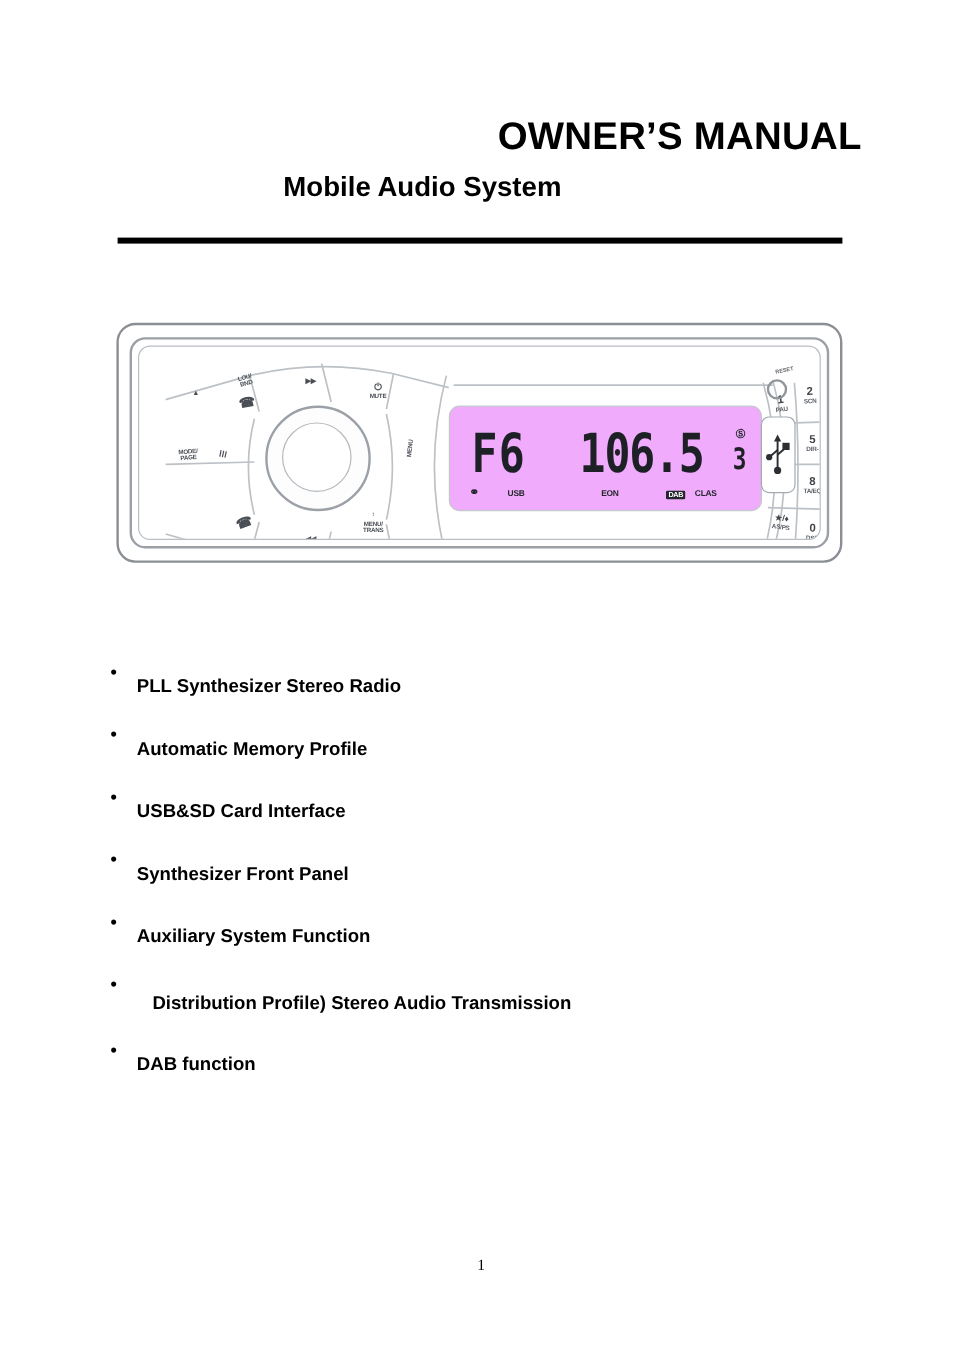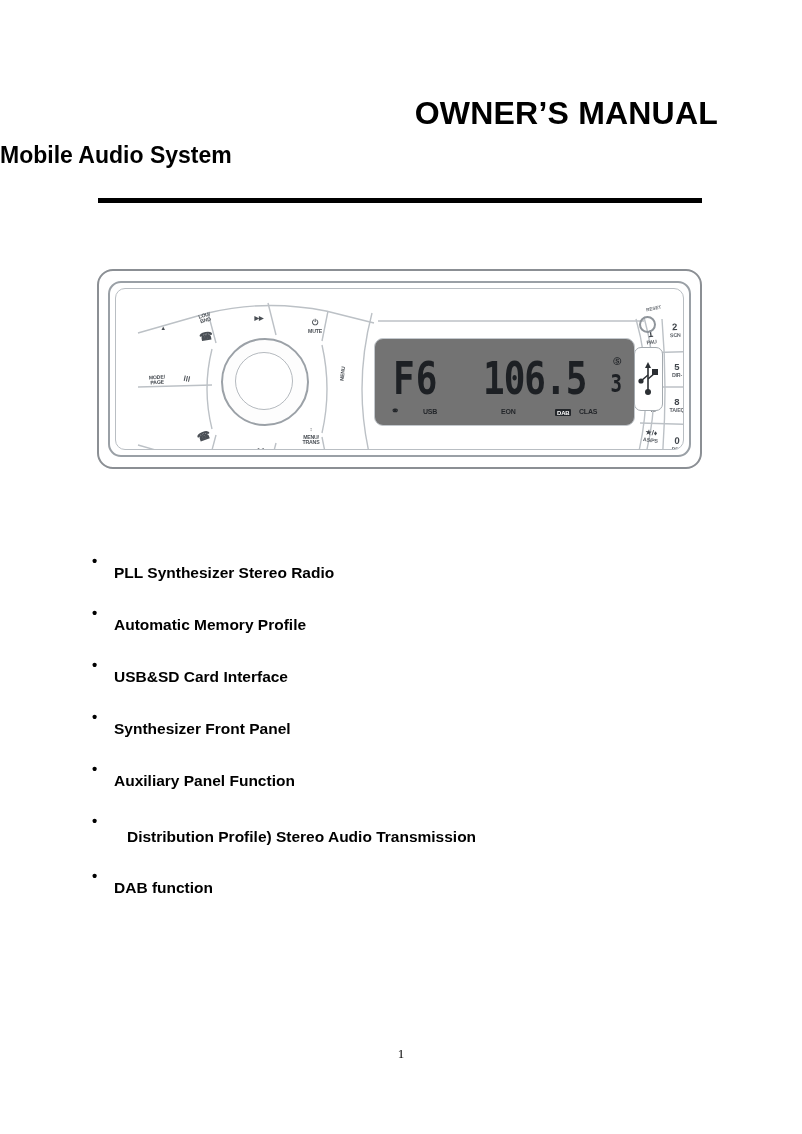--- a/index.html
+++ b/index.html
@@ -27,21 +27,21 @@
   }
   .title-main {
     text-align: right;
     padding-right: 84px;
     font-size: 32px;
     font-weight: bold;
     letter-spacing: 0.2px;
     line-height: 1.08;
   }
   .title-sub {
-    text-align: left;
+    text-align: center;
     padding-right: 98px;
     font-size: 23px;
     font-weight: bold;
     margin-top: 12px;
     line-height: 1.1;
   }
   .rule {
     position: absolute;
     left: 98px;
     top: 198px;
@@ -146,21 +146,21 @@
     background: #ffffff;
   }
 
   
   .lcd {
     position: absolute;
     left: 258px; top: 49px;
     width: 259px; height: 86px;
     border: 1.5px solid #c3c8cd;
     border-radius: 9px;
-    background: #737373;
+    background: #f0abfc;
   }
   .seg {
     position: absolute;
     font-family: "DejaVu Sans Mono", monospace;
     font-weight: bold;
     color: #1d2024;
   }
   .seg-band {
     left: 18px; top: 14px;
     font-size: 36px;
@@ -437,21 +437,21 @@
     <span class="ftext">USB&amp;SD Card Interface</span>
   </div>
 
   <div class="feature">
     <span class="bullet">•</span>
     <span class="ftext">Synthesizer Front Panel</span>
   </div>
 
   <div class="feature">
     <span class="bullet">•</span>
-    <span class="ftext">Auxiliary Panel Function</span>
+    <span class="ftext">Auxiliary System Function</span>
   </div>
 
   <div class="feature">
     <span class="bullet">•</span>
     <span class="ftext">
       <span class="cont">Distribution Profile) Stereo Audio Transmission</span>
     </span>
   </div>
 
   <div class="feature">

